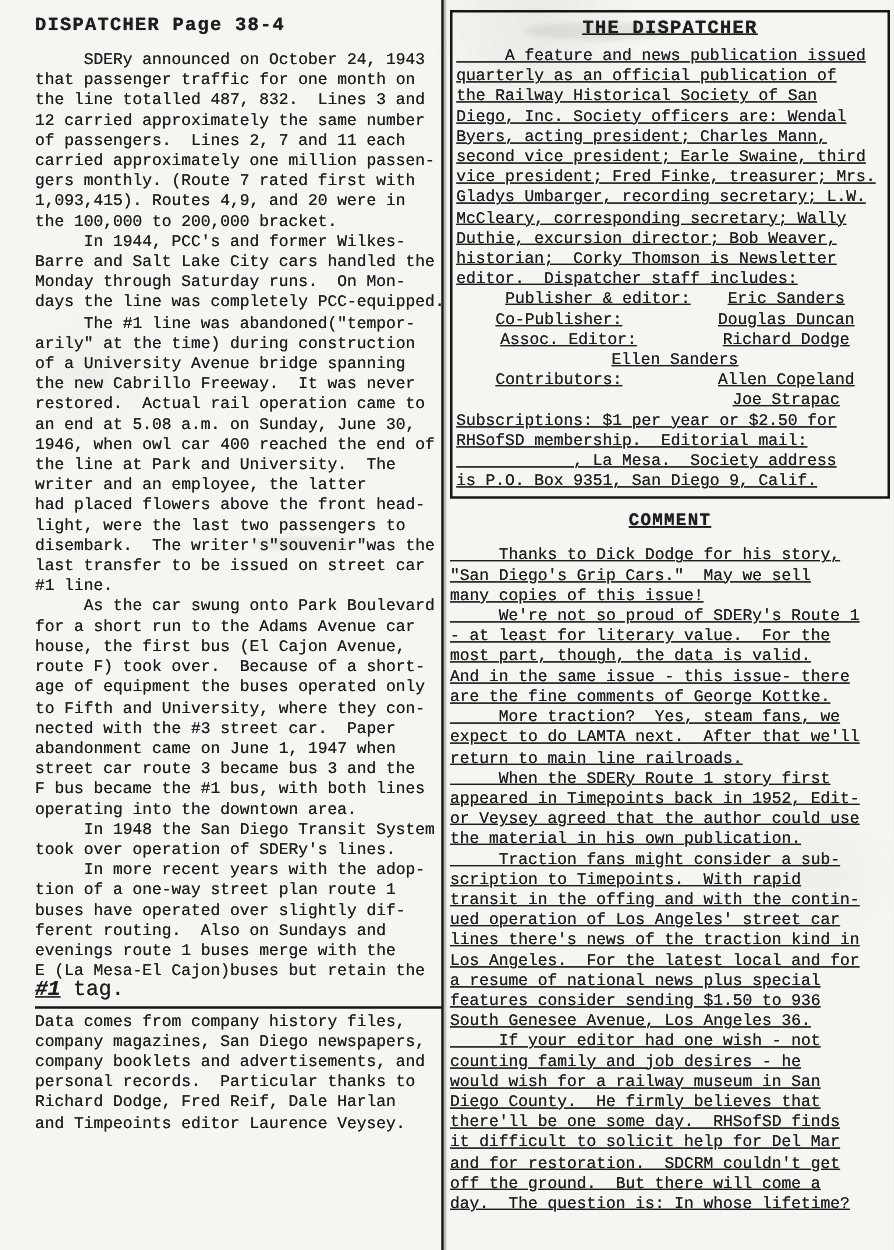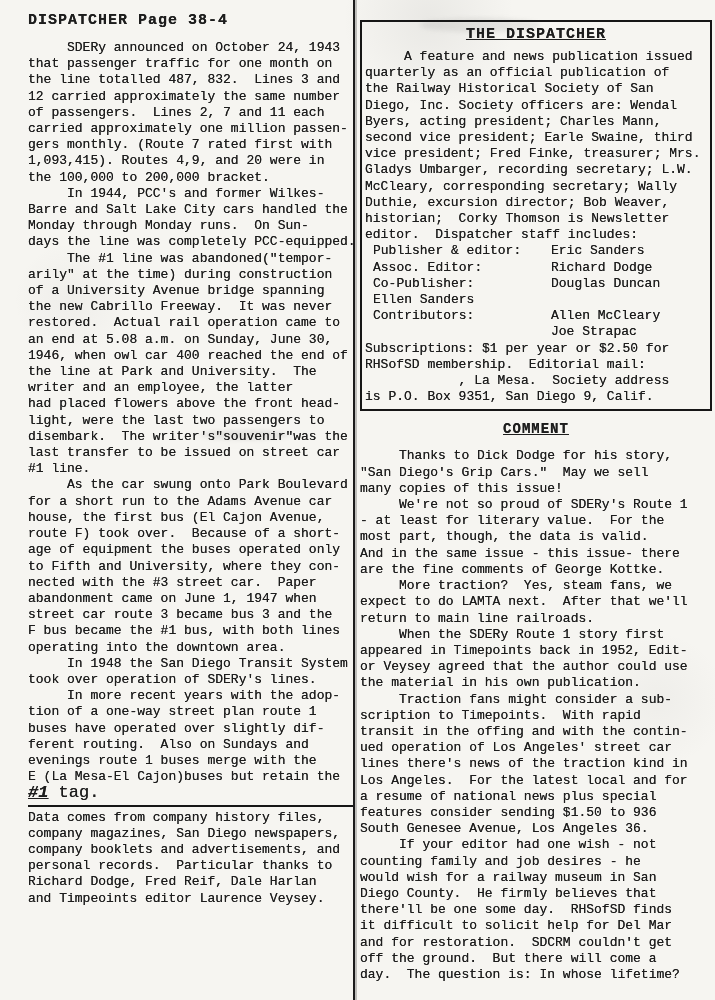--- a/index.html
+++ b/index.html
@@ -22,33 +22,33 @@
     white-space:pre;margin:0;
     text-shadow:0 0 0.5px rgba(25,25,25,0.85);
   }
   .left-col{position:absolute;left:28px;top:12px;width:326px;}
   .page-header{
     font-size:15px;font-weight:bold;letter-spacing:1px;
     margin:0 0 11px 0;white-space:pre;
     text-shadow:0 0 0.6px rgba(25,25,25,0.9);
   }
   .divider{position:absolute;left:353px;top:0;width:2px;height:1000px;background:#1b1b1b;box-shadow:2px 0 0 rgba(27,27,27,0.25);}
-  .right-col{position:absolute;left:360px;top:20px;width:352px;}
+  .right-col{position:absolute;left:360px;top:8px;width:352px;text-decoration:underline;}
   .masthead-box{
     border:2px solid #161616;
     padding:3px 3px 4px 3px;
     margin-bottom:8px;
   }
   .box-title{
     text-align:center;font-weight:bold;font-size:15px;letter-spacing:1px;
     text-decoration:underline;margin:1px 0 6px 0;
     text-shadow:0 0 0.6px rgba(25,25,25,0.9);
   }
   .staff-list{margin-left:8px;}
-  .staff-row{display:flex;font-size:13px;line-height:16.2px;text-shadow:0 0 0.5px rgba(25,25,25,0.85);}
+  .staff-row{display:flex;font-size:13px;line-height:16.2px;text-shadow:0 0 0.5px rgba(25,25,25,0.85);justify-content:center;}
   .staff-role{width:178px;flex:none;white-space:pre;}
   .staff-name{white-space:pre;}
   .comment-title{
     text-align:center;font-weight:bold;font-size:14px;letter-spacing:1px;
     text-decoration:underline;margin:10px 0 11px 0;
     text-shadow:0 0 0.6px rgba(25,25,25,0.9);
   }
   .tag-line{font-size:17px;line-height:16.2px;white-space:pre;text-shadow:0 0 0.5px rgba(25,25,25,0.85);}
   .u{text-decoration:underline;font-weight:bold;font-style:italic;}
   .credits-note{
@@ -71,21 +71,21 @@
 that passenger traffic for one month on
 the line totalled 487, 832.  Lines 3 and
 12 carried approximately the same number
 of passengers.  Lines 2, 7 and 11 each
 carried approximately one million passen-
 gers monthly. (Route 7 rated first with
 1,093,415). Routes 4,9, and 20 were in
 the 100,000 to 200,000 bracket.</p>
     <p class="txt">     In 1944, PCC's and former Wilkes-
 Barre and Salt Lake City cars handled the
-Monday through Monday runs.  On Sun-
+Monday through Saturday runs.  On Mon-
 days the line was completely PCC-equipped.</p>
     <p class="txt">     The #1 line was abandoned("tempor-
 arily" at the time) during construction
 of a University Avenue bridge spanning
 the new Cabrillo Freeway.  It was never
 restored.  Actual rail operation came to
 an end at 5.08 a.m. on Sunday, June 30,
 1946, when owl car 400 reached the end of
 the line at Park and University.  The
 writer and an employee, the latter
@@ -138,33 +138,33 @@
 McCleary, corresponding secretary; Wally
 Duthie, excursion director; Bob Weaver,
 historian;  Corky Thomson is Newsletter
 editor.  Dispatcher staff includes:</p>
       <div class="staff-list">
         <div class="staff-row">
             <span class="staff-role">Publisher &amp; editor:</span>
             <span class="staff-name">Eric Sanders</span>
           </div>
         <div class="staff-row">
+            <span class="staff-role">Co-Publisher:</span>
+            <span class="staff-name">Douglas Duncan</span>
+          </div>
+        <div class="staff-row">
             <span class="staff-role">Assoc. Editor:</span>
             <span class="staff-name">Richard Dodge</span>
           </div>
         <div class="staff-row">
-            <span class="staff-role">Co-Publisher:</span>
-            <span class="staff-name">Douglas Duncan</span>
-          </div>
-        <div class="staff-row">
             <span class="staff-name">Ellen Sanders</span>
           </div>
         <div class="staff-row">
             <span class="staff-role">Contributors:</span>
-            <span class="staff-name">Allen McCleary</span>
+            <span class="staff-name">Allen Copeland</span>
           </div>
         <div class="staff-row">
             <span class="staff-role"></span>
             <span class="staff-name">Joe Strapac</span>
           </div>
       </div>
       <p class="txt">Subscriptions: $1 per year or $2.50 for
 RHSofSD membership.  Editorial mail:
             , La Mesa.  Society address
 is P.O. Box 9351, San Diego 9, Calif.</p>

